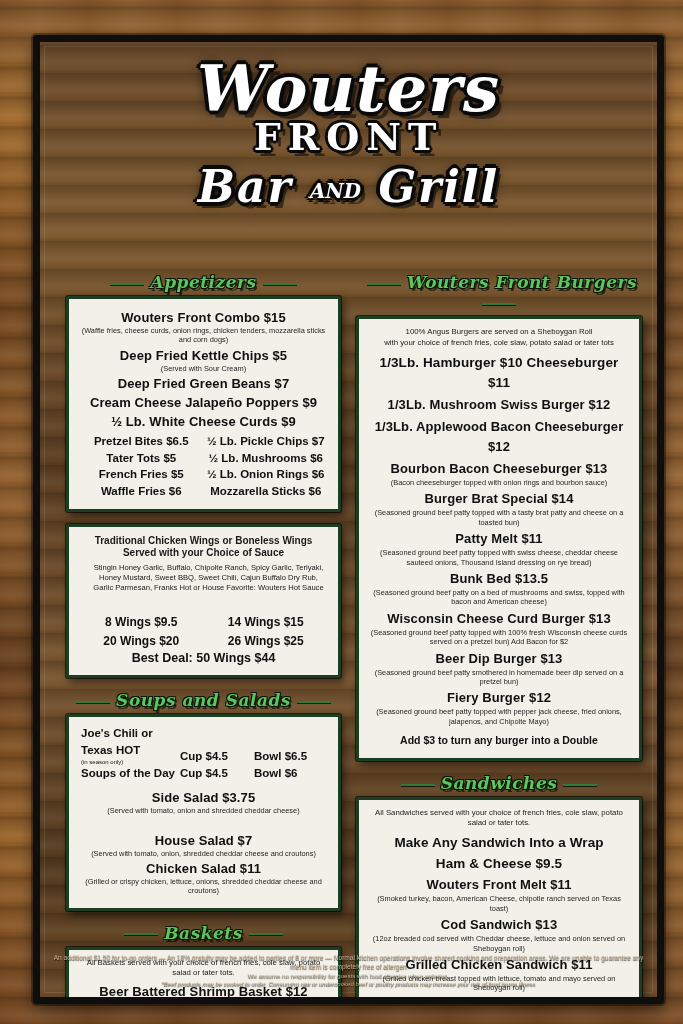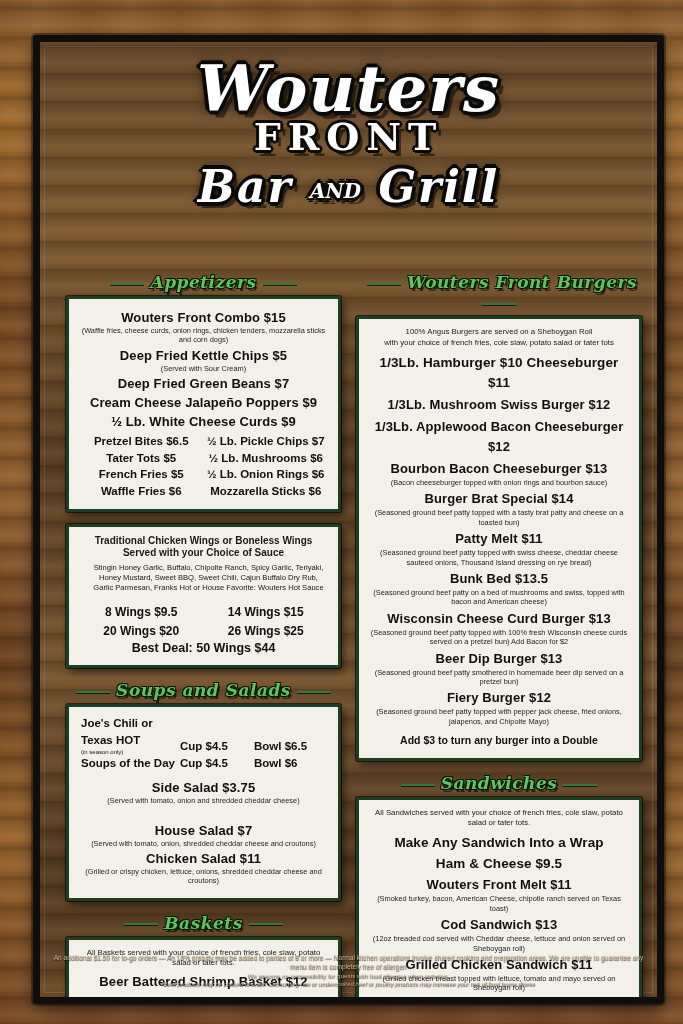--- a/index.html
+++ b/index.html
@@ -136,21 +136,21 @@
   .grid2{display:flex;flex-wrap:wrap;margin-top:3px;}
   .grid2 .cell{
     width:50%;
     text-align:center;
     font-weight:bold;
     font-size:11.5px;
     line-height:16.5px;
   }
 
   
-  .wings-grid{display:flex;flex-wrap:wrap;margin-top:10px;}
+  .wings-grid{display:flex;flex-wrap:wrap;margin-top:20px;}
   .wings-grid .cell{width:50%;text-align:center;font-weight:bold;font-size:12px;line-height:19px;}
   .wings-best{text-align:center;font-weight:bold;font-size:12.5px;}
   .wings-sauces{
     text-align:center;font-size:7.6px;line-height:10px;margin:4px 2px 2px 12px;color:#171717;
   }
 
   
   .row3{display:flex;align-items:flex-end;font-weight:bold;font-size:11.5px;line-height:17px;}
   .row3 .nm{flex:1;text-align:left;padding-left:2px;}
   .row3 .cup{width:74px;text-align:left;}

